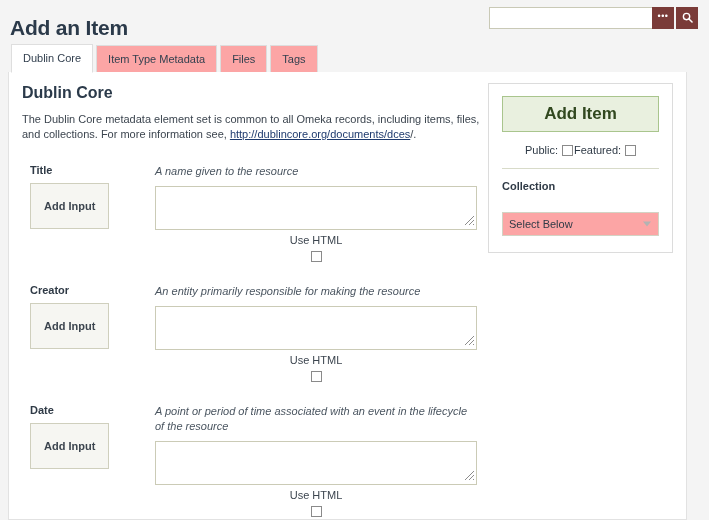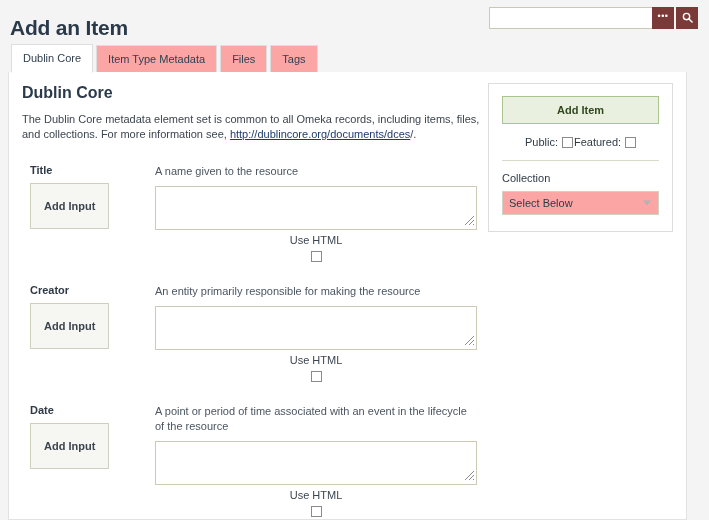--- a/index.html
+++ b/index.html
@@ -158,20 +158,21 @@
     font-weight: bold;
     font-family: "Liberation Sans", sans-serif;
     padding: 16px 13px;
     cursor: pointer;
   }
   .field-right {
     margin-left: 133px;
     width: 322px;
   }
   .field-desc {
+    font-style: italic;
     font-size: 11px;
     color: #4a5560;
     line-height: 15px;
     margin: 0 0 7px 0;
   }
   .field-textarea {
     width: 322px;
     height: 44px;
     border: 1px solid #cbcbb6;
     background: #ffffff;
@@ -214,21 +215,21 @@
     border: 1px solid #dcdcdc;
     background: #ffffff;
     padding: 12px 13px 16px;
   }
   #add-item-btn {
     display: block;
     width: 100%;
     background: #e9f0df;
     border: 1px solid #a9c58d;
     color: #31481f;
-    font-size: 11px;
+    font-size: 17px;
     font-weight: bold;
     font-family: "Liberation Sans", sans-serif;
     padding: 7px 0;
     cursor: pointer;
     text-align: center;
   }
   #visibility-row {
     display: flex;
     justify-content: center;
     align-items: center;
@@ -239,23 +240,23 @@
   }
   .vis-item { display: flex; align-items: center; gap: 4px; }
   #panel-divider {
     border: none;
     border-top: 1px solid #d8dbc9;
     margin: 12px 0 11px;
   }
   #collection-label {
     display: block;
     font-size: 11px;
-    font-weight: normal;
+    font-weight: bold;
     color: #2f3a46;
-    margin-bottom: 7px;
+    margin-bottom: 20px;
   }
   #collection-select-wrap {
     position: relative;
     width: 100%;
   }
   #collection-select {
     width: 100%;
     height: 24px;
     border: 1px solid #d3d3c4;
     background: #fca5a5;

